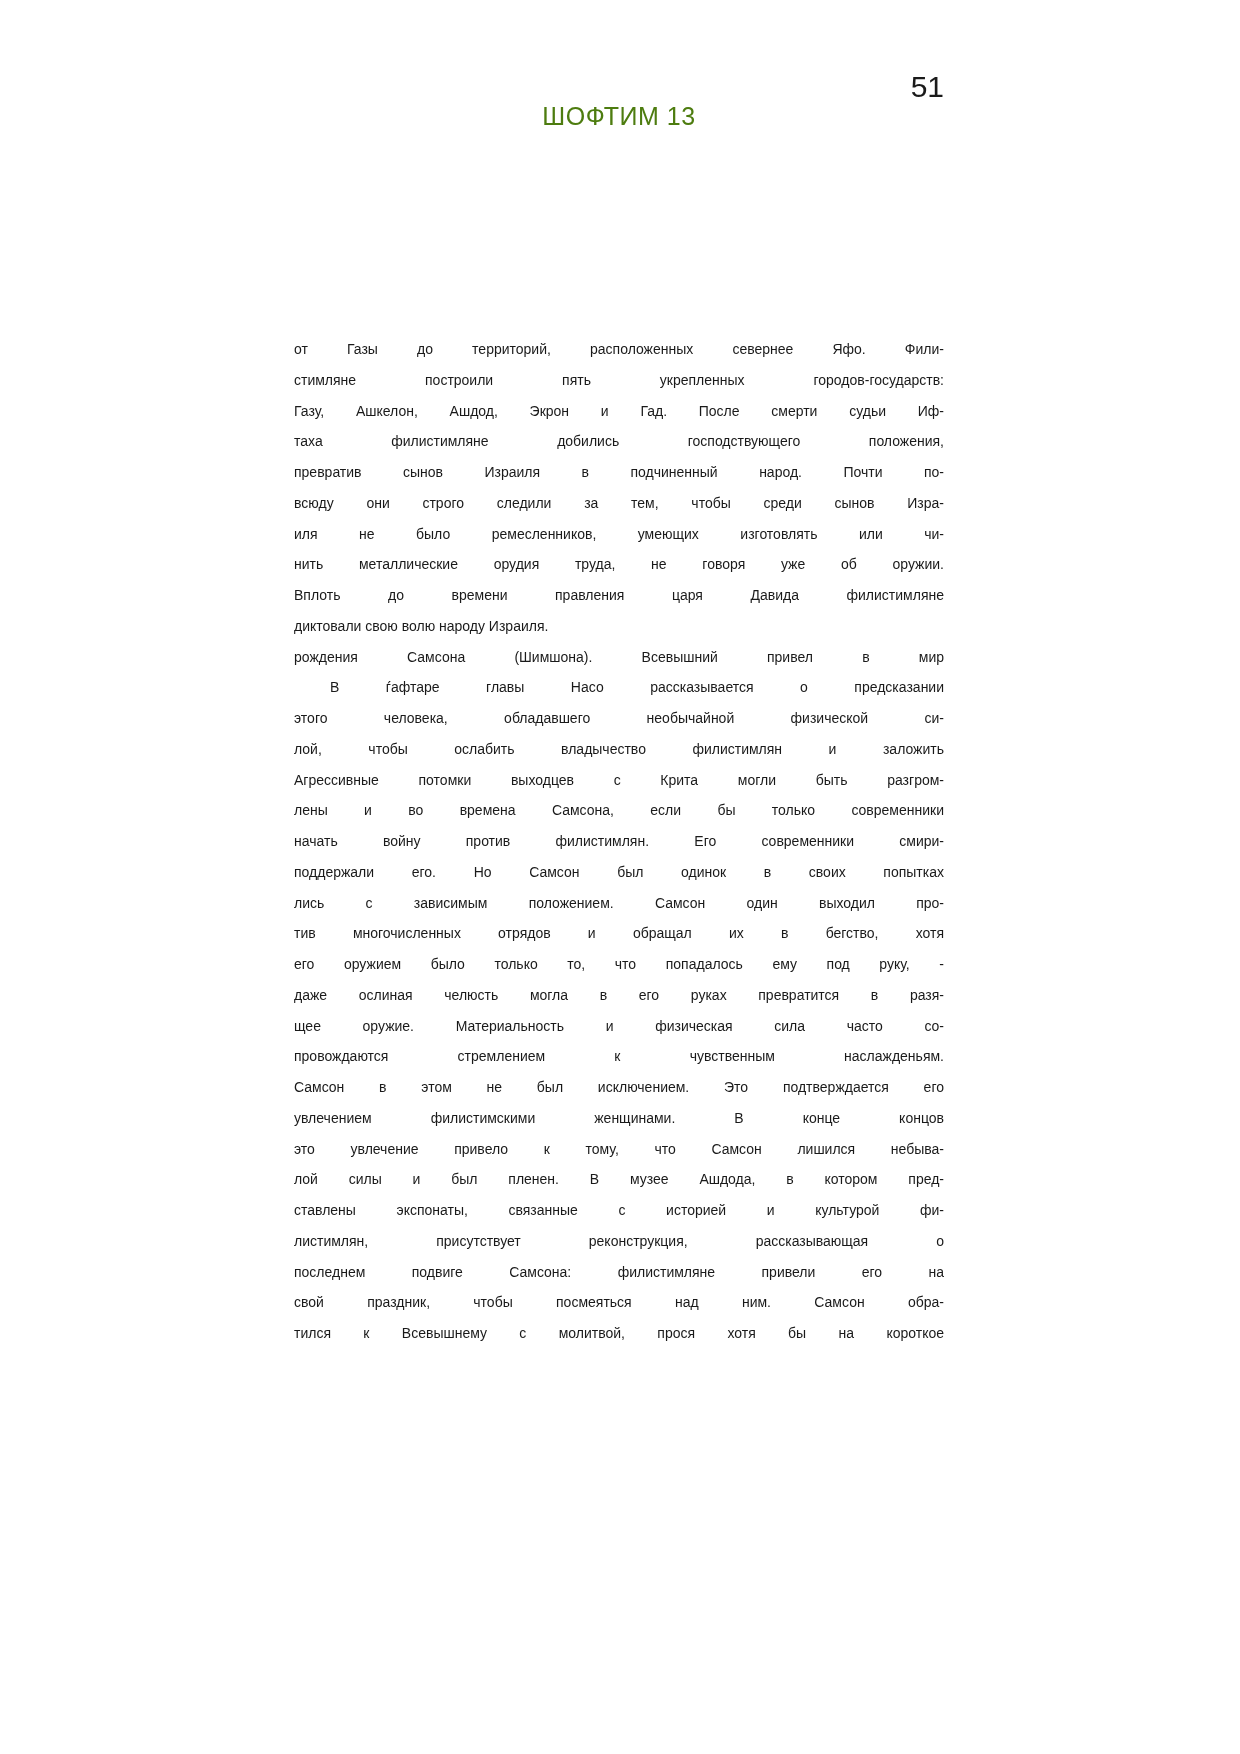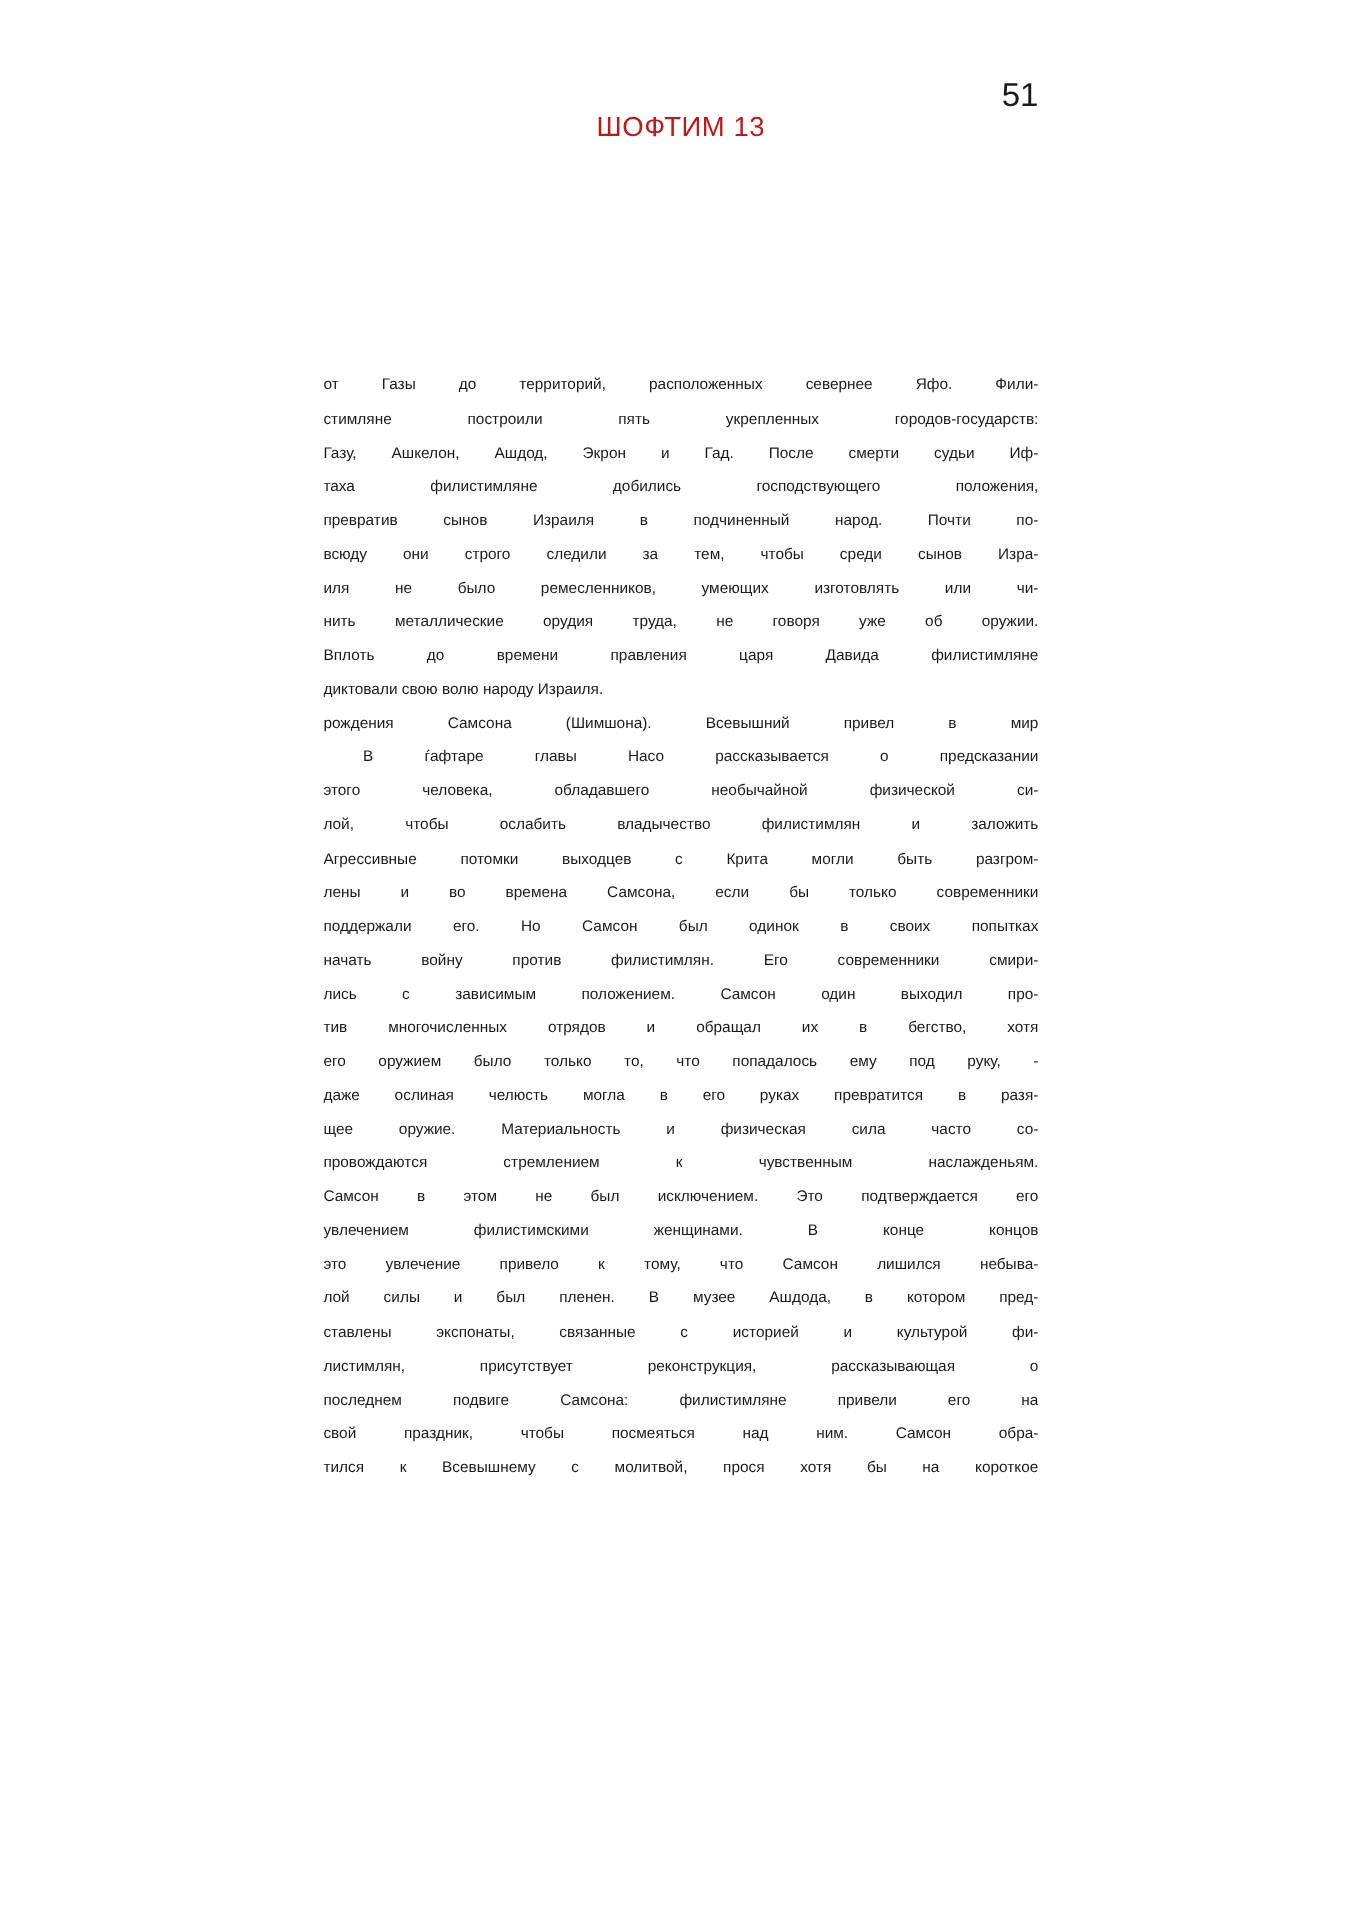--- a/index.html
+++ b/index.html
@@ -28,21 +28,21 @@
   }
   .running-header {
     position: absolute;
     top: 104px;
     left: 294px;
     width: 650px;
     text-align: center;
     font-size: 25px;
     line-height: 1;
     letter-spacing: 0.5px;
-    color: #b91c1c;
+    color: #4d7c0f;
   }
   .body-text {
     position: absolute;
     top: 334px;
     left: 294px;
     width: 650px;
     font-size: 14px;
     color: #1a1a1a;
   }
   .paragraph {
@@ -84,22 +84,22 @@
         <div class="line">Вплоть до времени правления царя Давида филистимляне</div>
         <div class="line last-left">диктовали свою волю народу Израиля.</div>
       </div>
       <div class="paragraph">
         <div class="line">рождения Самсона (Шимшона). Всевышний привел в мир</div>
         <div class="line indent">В ѓафтаре главы Насо рассказывается о предсказании</div>
         <div class="line">этого человека, обладавшего необычайной физической си-</div>
         <div class="line">лой, чтобы ослабить владычество филистимлян и заложить</div>
         <div class="line">Агрессивные потомки выходцев с Крита могли быть разгром-</div>
         <div class="line">лены и во времена Самсона, если бы только современники</div>
+        <div class="line">начать войну против филистимлян. Его современники смири-</div>
         <div class="line">поддержали его. Но Самсон был одинок в своих попытках</div>
-        <div class="line">начать войну против филистимлян. Его современники смири-</div>
         <div class="line">лись с зависимым положением. Самсон один выходил про-</div>
         <div class="line">тив многочисленных отрядов и обращал их в бегство, хотя</div>
         <div class="line">его оружием было только то, что попадалось ему под руку, -</div>
         <div class="line">даже ослиная челюсть могла в его руках превратится в разя-</div>
         <div class="line">щее оружие. Материальность и физическая сила часто со-</div>
         <div class="line">провождаются стремлением к чувственным наслажденьям.</div>
         <div class="line">Самсон в этом не был исключением. Это подтверждается его</div>
         <div class="line">увлечением филистимскими женщинами. В конце концов</div>
         <div class="line">это увлечение привело к тому, что Самсон лишился небыва-</div>
         <div class="line">лой силы и был пленен. В музее Ашдода, в котором пред-</div>

